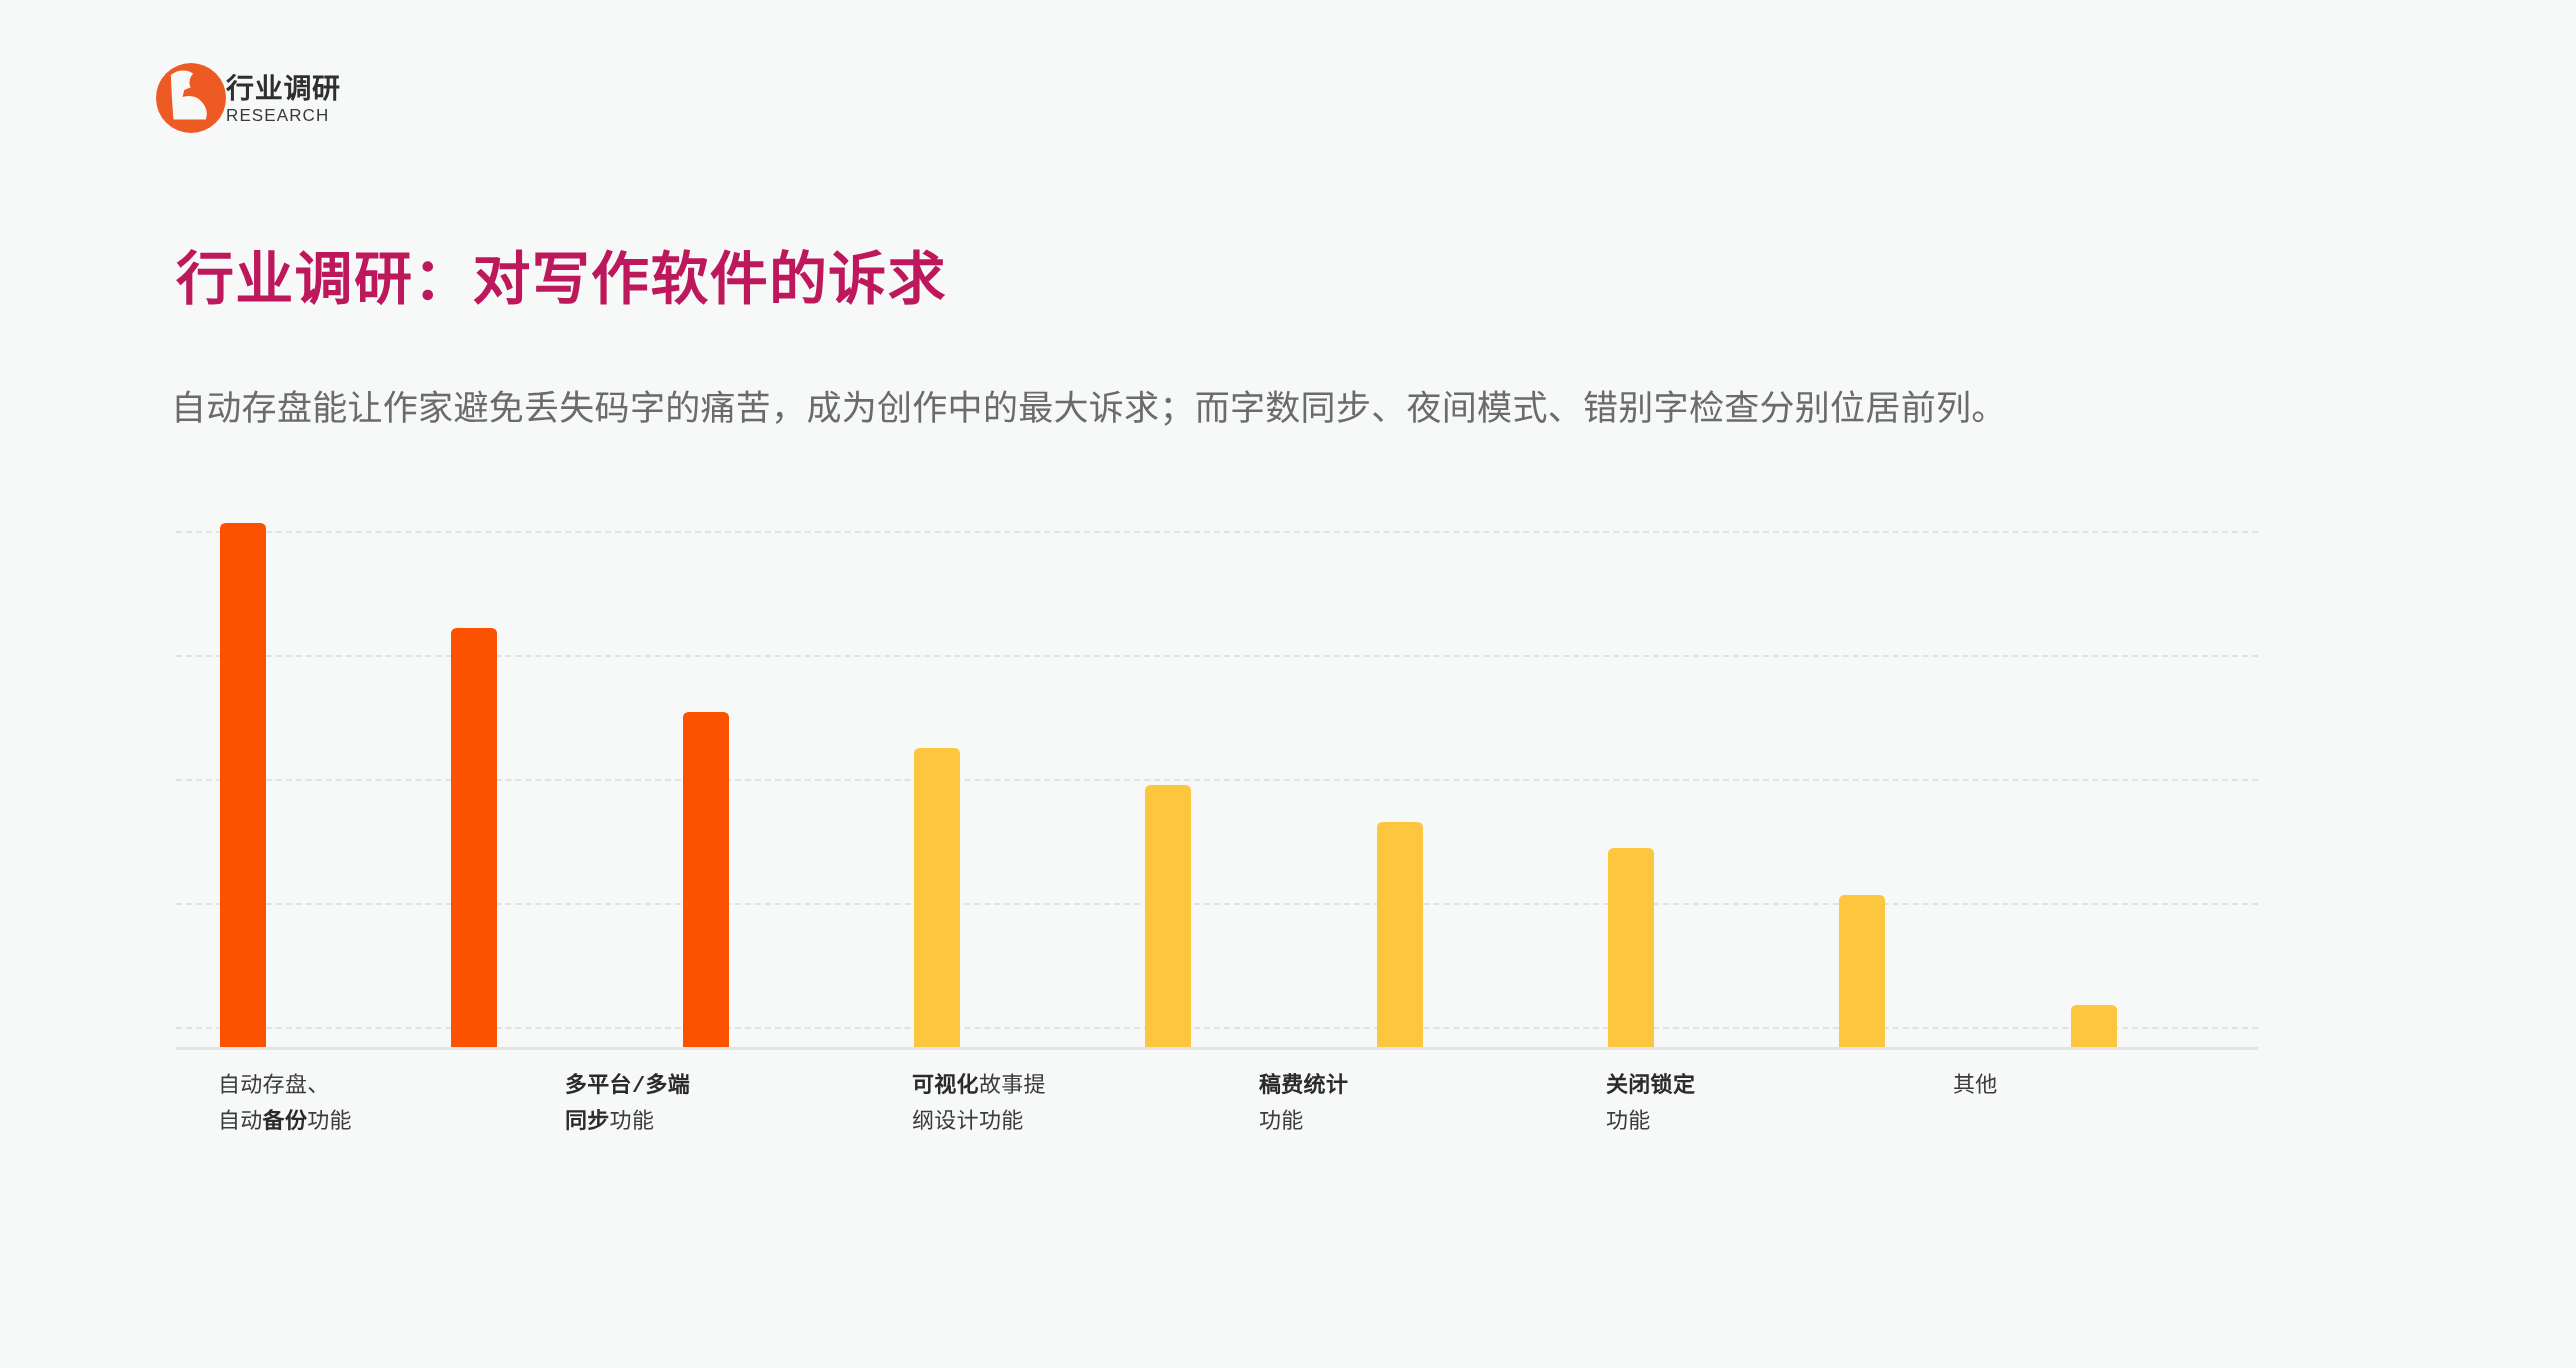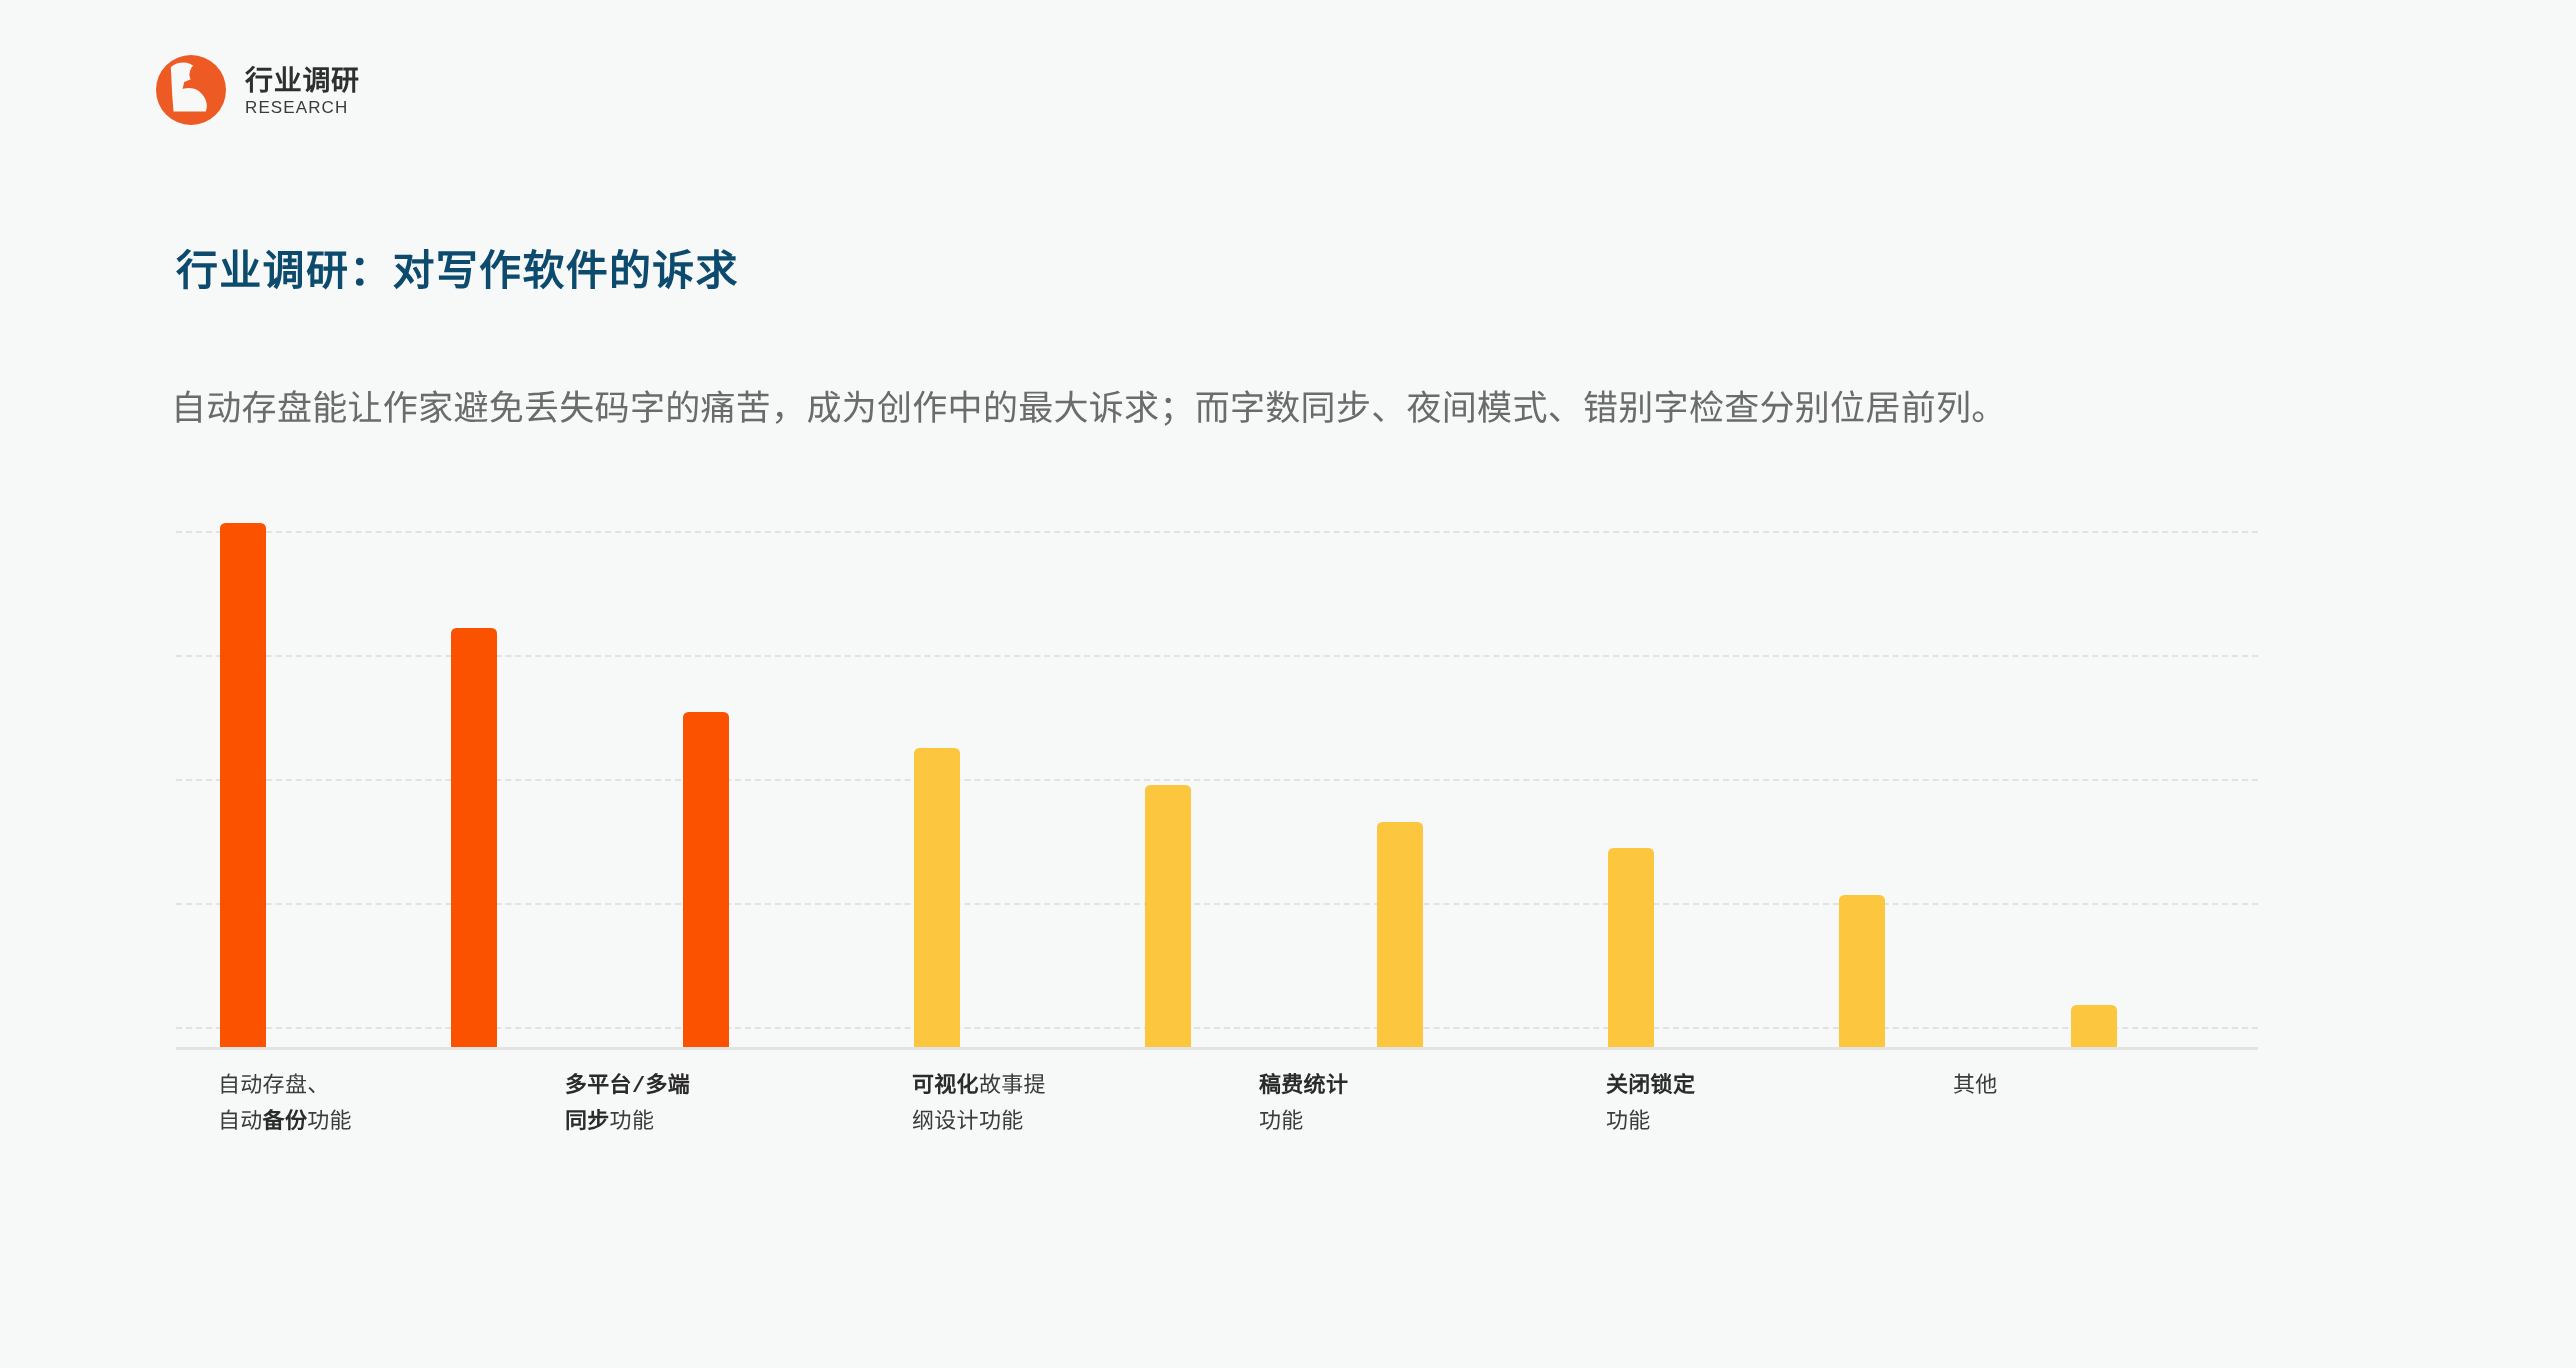--- a/index.html
+++ b/index.html
@@ -14,24 +14,23 @@
     font-family: "Liberation Sans", "DejaVu Sans", sans-serif;
     overflow: hidden;
     position: relative;
     -webkit-font-smoothing: antialiased;
   }
 
   
   .brand {
     position: absolute;
     left: 156px;
-    top: 55px;
+    top: 63px;
     display: flex;
     align-items: center;
-    gap: 19px;
   }
   .brand-mark {
     width: 70px;
     height: 70px;
     flex: 0 0 70px;
     position: relative;
   }
   .brand-text {
     display: flex;
     flex-direction: column;
@@ -56,23 +55,23 @@
     letter-spacing: 1.1px;
   }
 
   
   .headline {
     position: absolute;
     left: 176px;
     top: 247px;
     font-family: "Liberation Serif", "DejaVu Serif", serif;
     font-weight: bold;
-    font-size: 42px;
+    font-size: 58px;
     line-height: 1.15;
-    color: #0c4a6e;
+    color: #be185d;
     letter-spacing: 1.3px;
     white-space: nowrap;
   }
   .subhead {
     position: absolute;
     left: 171px;
     top: 386px;
     font-family: "Liberation Serif", "DejaVu Serif", serif;
     font-weight: 400;
     font-size: 35px;

